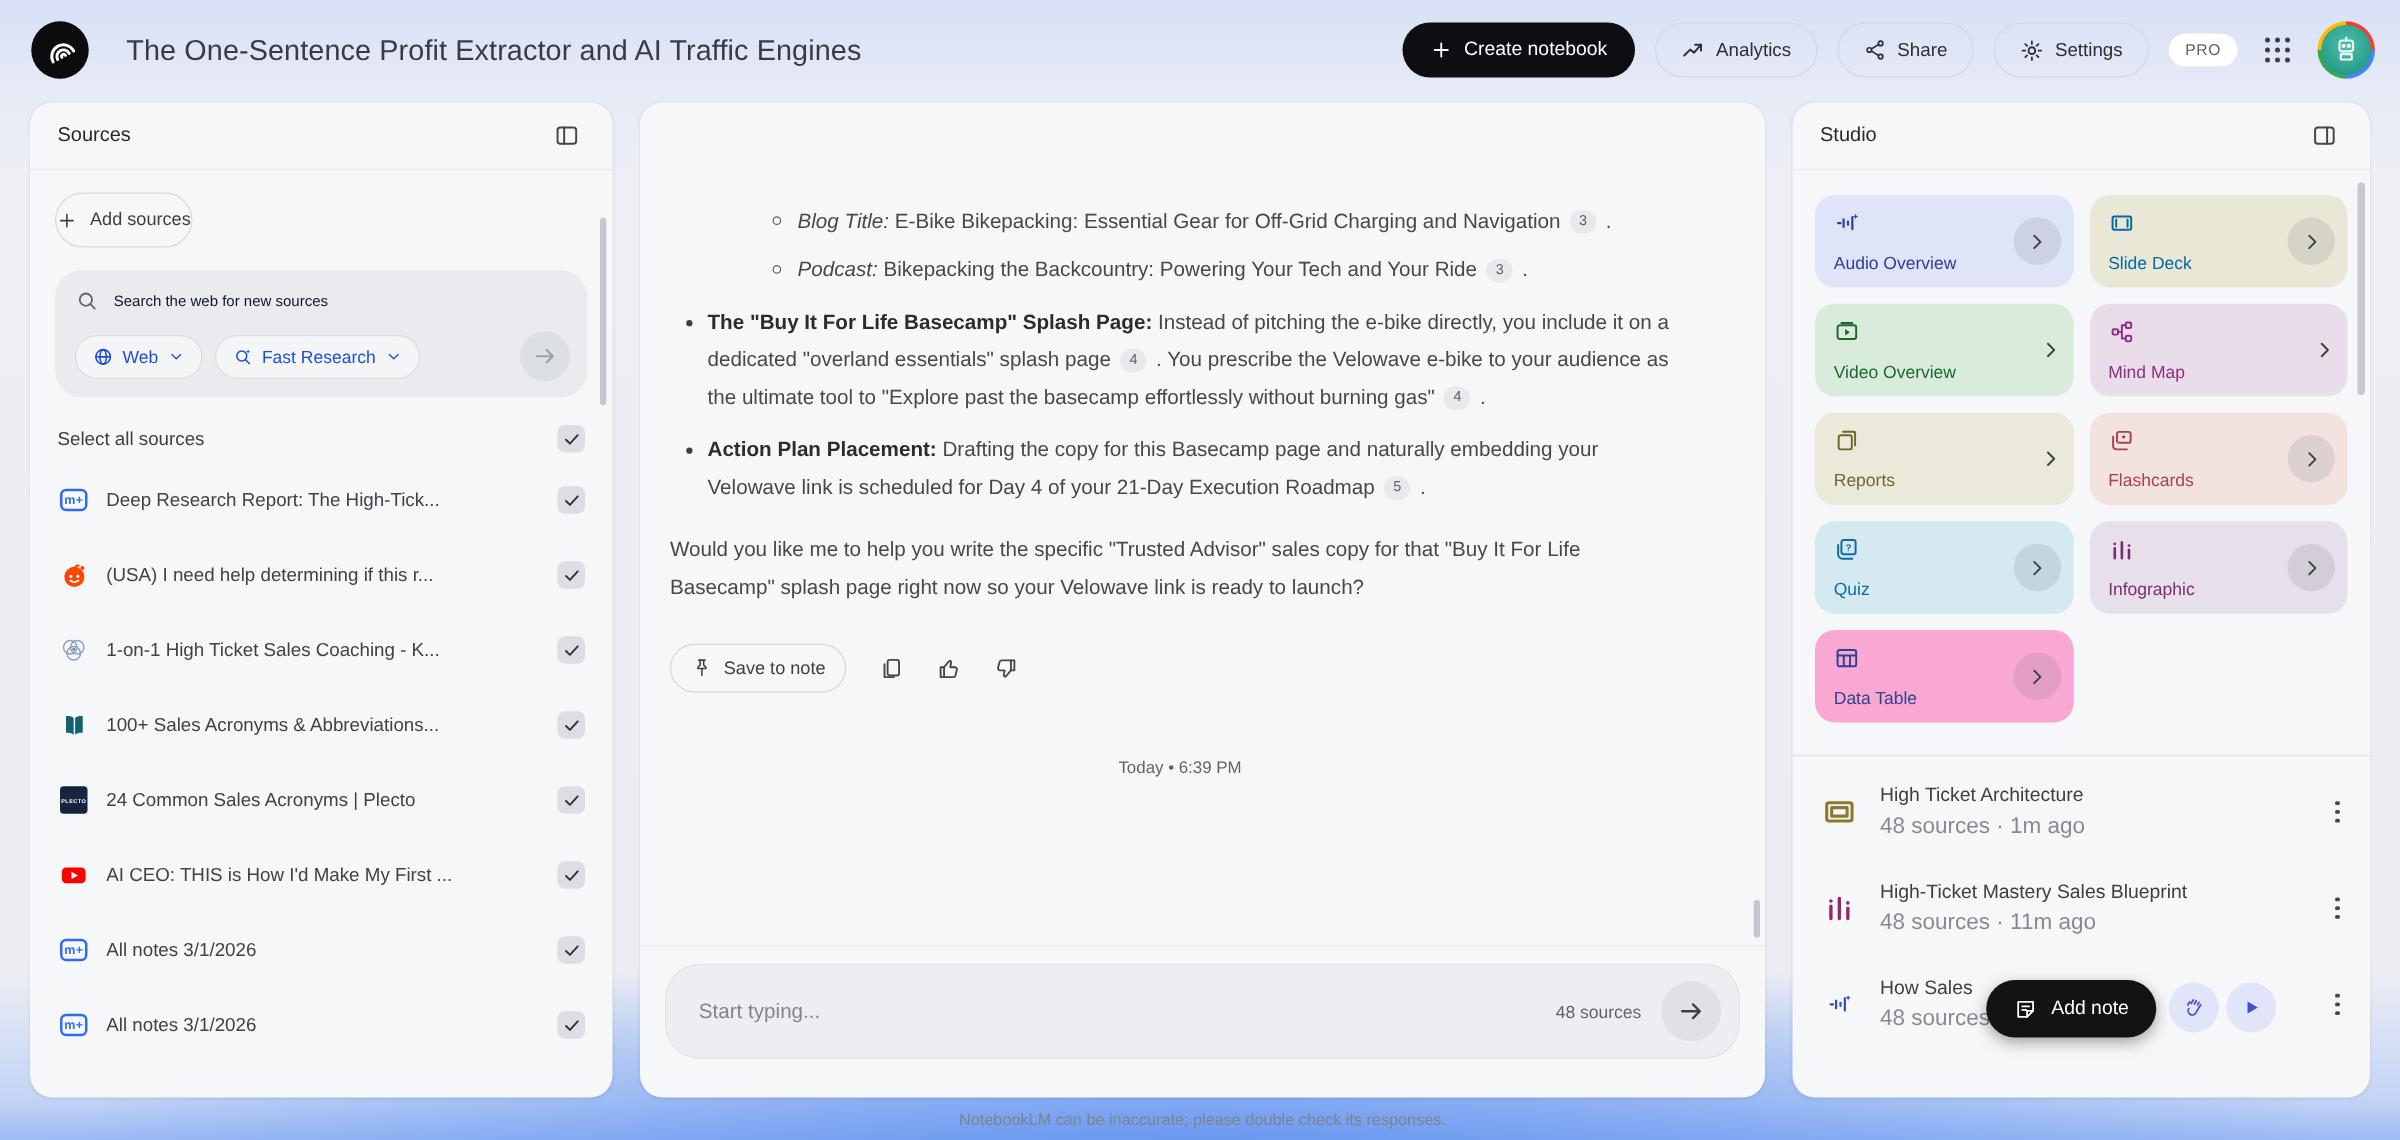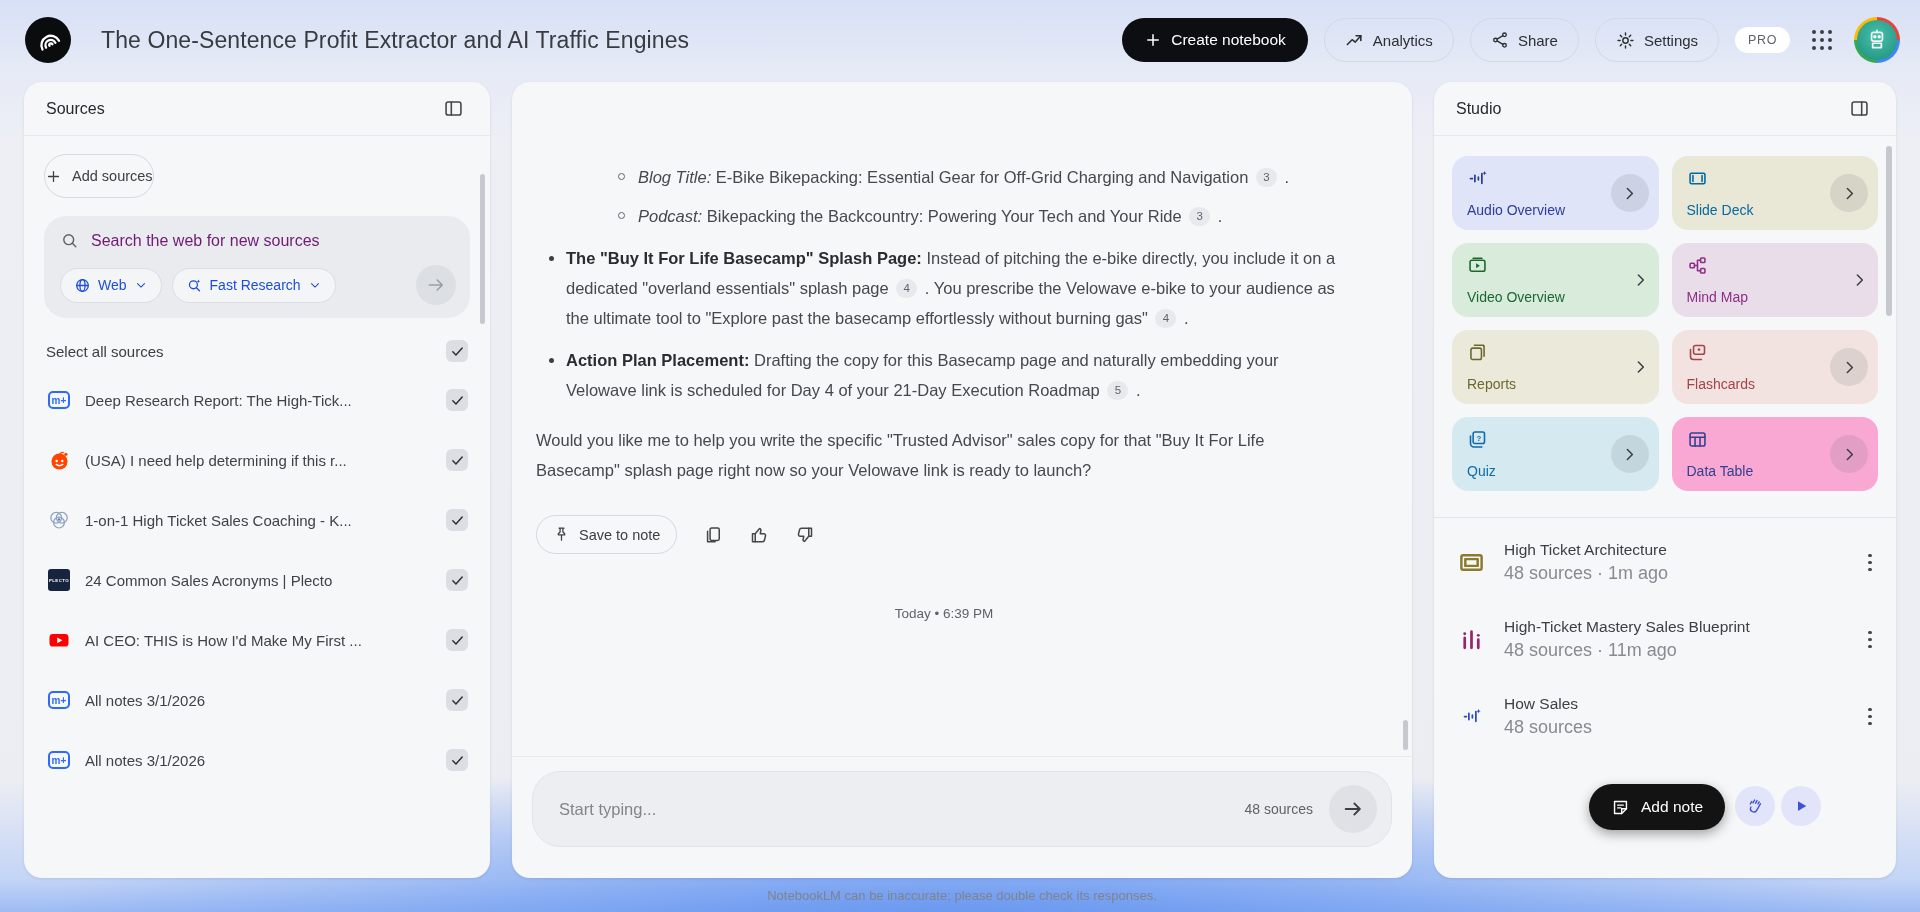--- a/index.html
+++ b/index.html
@@ -34,21 +34,21 @@
   .panel-head { height:54px; display:flex; align-items:center; padding:0 22px; border-bottom:1px solid #e7e9ee; }
   .panel-title { font-size:16px; color:#27292c; }
   .panel-head .spacer { flex:1; }
   .head-btn { color:#444746; cursor:pointer; background:none; border:none; display:inline-flex; padding:4px; }
 
   
   #sources-panel { left:24px; width:466px; }
   .add-sources-btn { display:flex; align-items:center; justify-content:center; gap:10px; margin:18px 20px 0; height:44px; border:1px solid #d6d9de; border-radius:22px; background:transparent; font-size:14.5px; color:#3c4043; cursor:pointer; }
   .search-box { margin:18px 20px 0; background:#e9ebef; border-radius:22px; padding:15px 14px 13px 16px; }
   .search-row { display:flex; align-items:center; gap:12px; color:#5f6368; }
-  .search-row .ph { font-size:16px; color:#701a75; }
+  .search-row .ph { font-size:12px; color:#0f172a; }
   .chips-row { display:flex; align-items:center; margin-top:15px; gap:10px; }
   .chip { display:inline-flex; align-items:center; gap:7px; height:35px; padding:0 13px; background:#f4f5f7; border:1px solid #dadde2; border-radius:18px; font-size:14px; color:#1d4ed8; cursor:pointer; }
   .go-btn { margin-left:auto; width:40px; height:40px; border-radius:50%; background:#dcdfe4; border:none; color:#9aa0a6; display:flex; align-items:center; justify-content:center; cursor:pointer; }
   .select-all-row { display:flex; align-items:center; margin:22px 22px 4px; }
   .select-all-row .lbl { font-size:15px; color:#3c4043; }
   .checkbox { margin-left:auto; width:22px; height:22px; border-radius:6px; background:#dcdee3; color:#2e3135; display:flex; align-items:center; justify-content:center; cursor:pointer; flex:0 0 auto; }
   #sources-list { margin-top:8px; }
   .source-row { display:flex; align-items:center; height:60px; padding:0 22px; cursor:pointer; }
   .source-row .s-icon { width:26px; height:24px; flex:0 0 auto; display:flex; align-items:center; justify-content:center; }
   .source-row .s-title { margin-left:13px; font-size:15px; color:#3f4247; white-space:nowrap; overflow:hidden; max-width:300px; }
@@ -294,20 +294,36 @@
         </span>
         <span class="s-title">1-on-1 High Ticket Sales Coaching - K...</span>
         <span class="checkbox" style="margin-left:auto">
           <svg width="15" height="15" viewBox="0 0 24 24" style="stroke-width:2.4">
             <path d="M4.5 12.5l5 5 10-11"></path>
           </svg>
         </span>
       </div>
       <div class="source-row">
         <span class="s-icon">
+          <span class="icon">
+            <svg width="23" height="23" viewBox="0 0 24 24" style="stroke:none">
+              <path d="M12 6C10 4.3 7.4 3.9 5 4.1v13.8c2.4-.2 5 .2 7 1.9 2-1.7 4.6-2.1 7-1.9V4.1c-2.4-.2-5 .2-7 1.9z" style="fill:#14646f"></path>
+              <path d="M12 6v13.8" style="stroke:#eef3f4;stroke-width:1.2"></path>
+            </svg>
+          </span>
+        </span>
+        <span class="s-title">100+ Sales Acronyms &amp; Abbreviations...</span>
+        <span class="checkbox" style="margin-left:auto">
+          <svg width="15" height="15" viewBox="0 0 24 24" style="stroke-width:2.4">
+            <path d="M4.5 12.5l5 5 10-11"></path>
+          </svg>
+        </span>
+      </div>
+      <div class="source-row">
+        <span class="s-icon">
           <span class="src-plecto">PLECTO</span>
         </span>
         <span class="s-title">24 Common Sales Acronyms | Plecto</span>
         <span class="checkbox" style="margin-left:auto">
           <svg width="15" height="15" viewBox="0 0 24 24" style="stroke-width:2.4">
             <path d="M4.5 12.5l5 5 10-11"></path>
           </svg>
         </span>
       </div>
       <div class="source-row">
@@ -515,20 +531,35 @@
               <text x="13.5" y="13.4" style="fill:currentColor;stroke:none;font-size:9px;font-weight:bold" text-anchor="middle">?</text>
             </svg>
           </span></span>
         <span class="t-label">Quiz</span>
         <span class="t-chev circle">
           <svg width="17" height="17" viewBox="0 0 24 24" style="stroke-width:2.2">
             <path d="M9 5l7 7-7 7"></path>
           </svg>
         </span>
       </button>
+      <button class="tile" style="background: rgb(231, 223, 233); color: rgb(123, 45, 111);">
+        <span class="t-icon"><span class="icon">
+            <svg width="21" height="21" viewBox="0 0 24 24" style="stroke-width:2.4">
+              <path d="M5.5 11v9M12 5.5V20M18.5 12.5V20"></path>
+              <circle cx="5.5" cy="7" r="1.3" style="fill:currentColor;stroke:none"></circle>
+              <circle cx="18.5" cy="8.5" r="1.3" style="fill:currentColor;stroke:none"></circle>
+            </svg>
+          </span></span>
+        <span class="t-label">Infographic</span>
+        <span class="t-chev circle">
+          <svg width="17" height="17" viewBox="0 0 24 24" style="stroke-width:2.2">
+            <path d="M9 5l7 7-7 7"></path>
+          </svg>
+        </span>
+      </button>
       <button class="tile" style="background: #f9a8d4; color: rgb(49, 65, 143);">
         <span class="t-icon"><span class="icon">
             <svg width="21" height="21" viewBox="0 0 24 24">
               <rect x="3.5" y="4.5" width="17" height="15" rx="2"></rect>
               <path d="M3.5 9.5h17M9.2 9.5v10M14.9 9.5v10"></path>
             </svg>
           </span></span>
         <span class="t-label">Data Table</span>
         <span class="t-chev circle">
           <svg width="17" height="17" viewBox="0 0 24 24" style="stroke-width:2.2">

